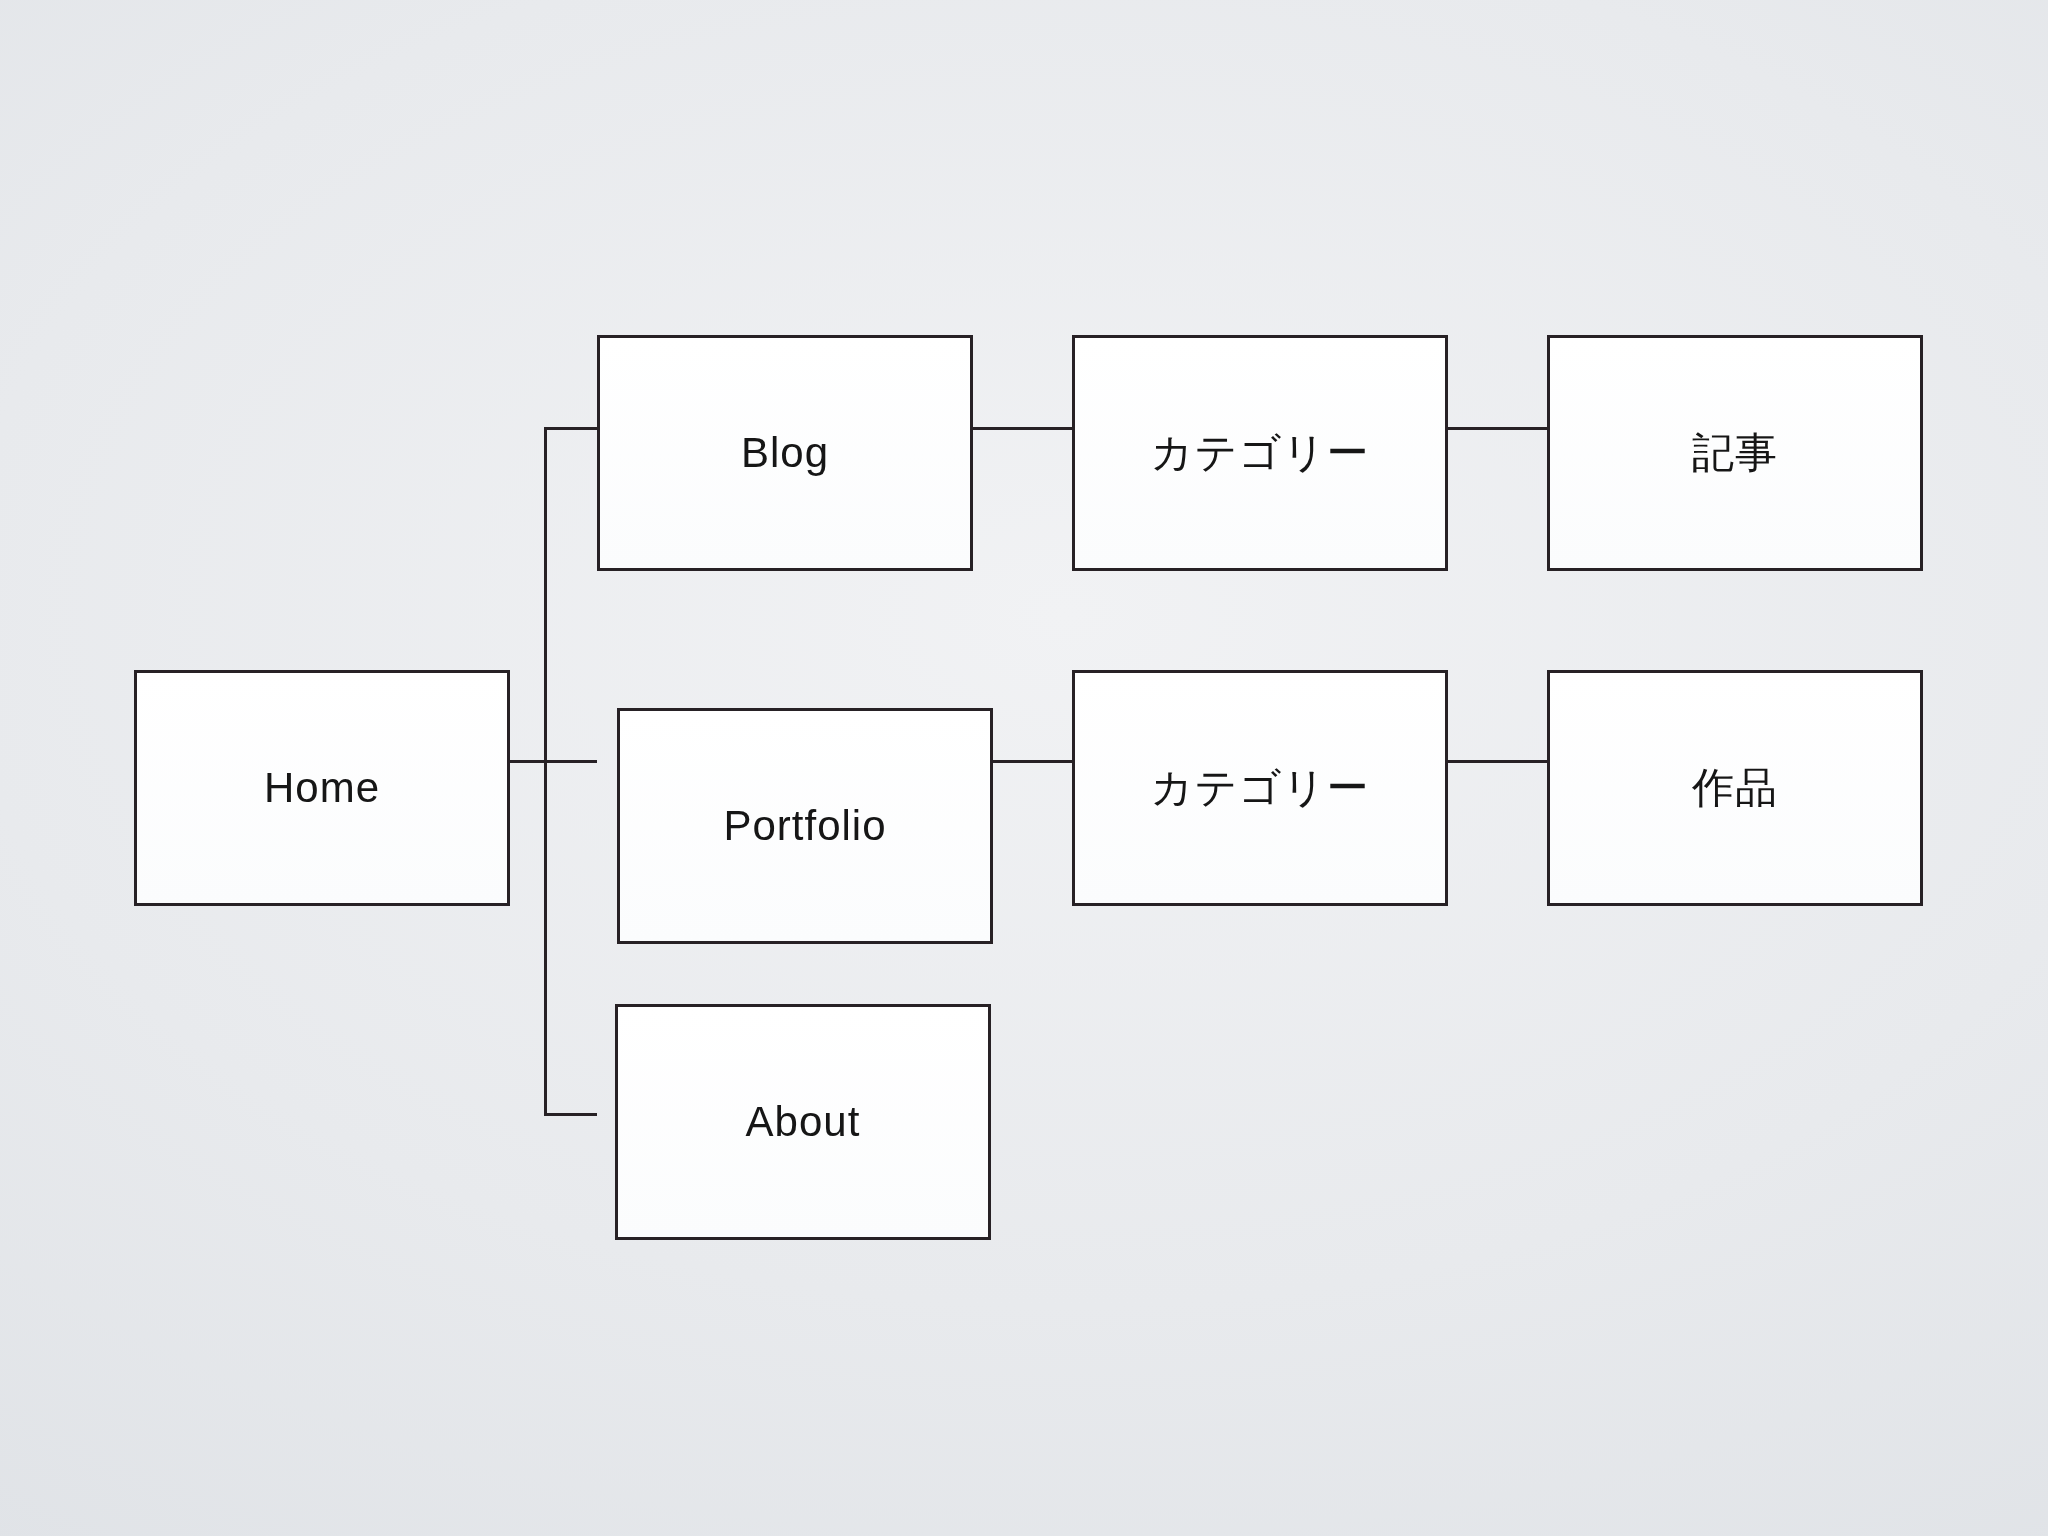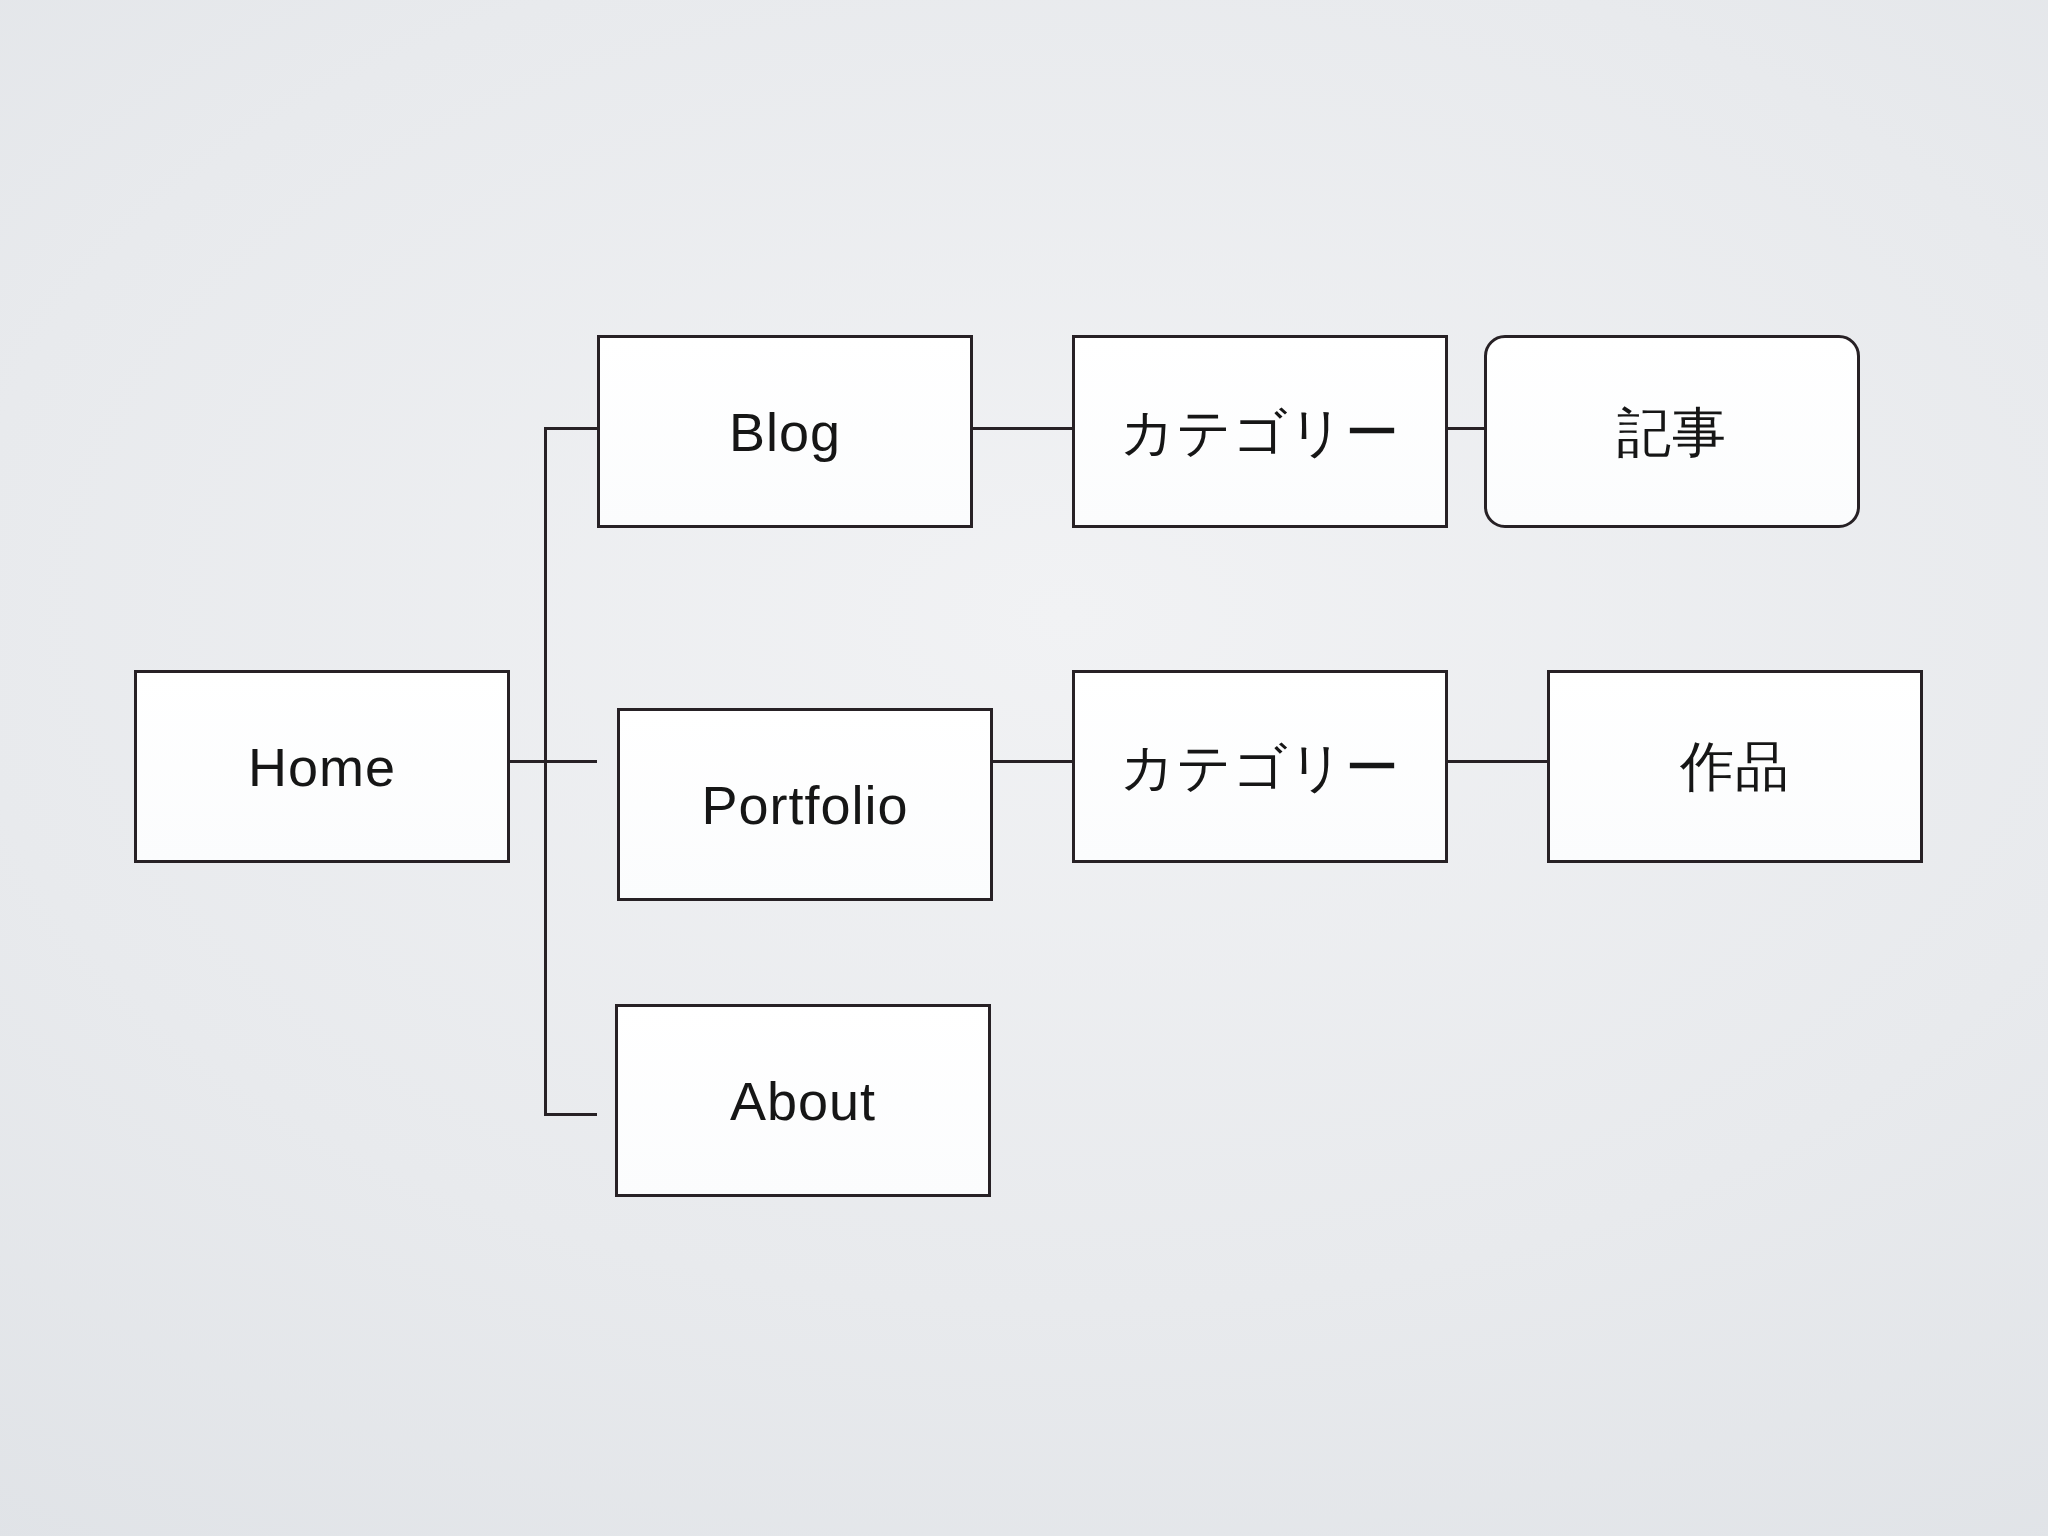--- a/index.html
+++ b/index.html
@@ -15,39 +15,39 @@
   .canvas {
     position: relative;
     width: 2048px;
     height: 1536px;
     background: radial-gradient(ellipse 120% 100% at 52% 40%,
                 #f1f2f4 0%, #e8eaed 45%, #e0e3e7 75%, #d9dce1 100%);
   }
   .node {
     position: absolute;
     width: 376px;
-    height: 193px;
+    height: 236px;
     box-sizing: border-box;
     background: linear-gradient(180deg, #ffffff 0%, #fbfcfd 100%);
     border: 3px solid #272125;
     display: flex;
     align-items: center;
     justify-content: center;
-    font-size: 54px;
+    font-size: 42px;
     line-height: 1;
     color: #161616;
     letter-spacing: 1px;
   }
   .node .label { white-space: nowrap; }
 
   
   #node-home               { left: 122px;  top: 670px; margin-left: 12px;  }
   #node-blog               { left: 597px;  top: 335px;  }
   #node-blog-category      { left: 1072px; top: 335px;  }
-  #node-blog-article       { left: 1484px; top: 335px; border-radius: 21px;  }
+  #node-blog-article       { left: 1547px; top: 335px;  }
   #node-portfolio          { left: 597px;  top: 708px; margin-left: 20px;  }
   #node-portfolio-category { left: 1072px; top: 670px;  }
   #node-portfolio-works    { left: 1547px; top: 670px; font-family: Liberation Serif, serif;  }
   #node-about              { left: 597px;  top: 1004px; margin-left: 18px; }
 
   
   .edge {
     position: absolute;
     background: #272125;
   }

